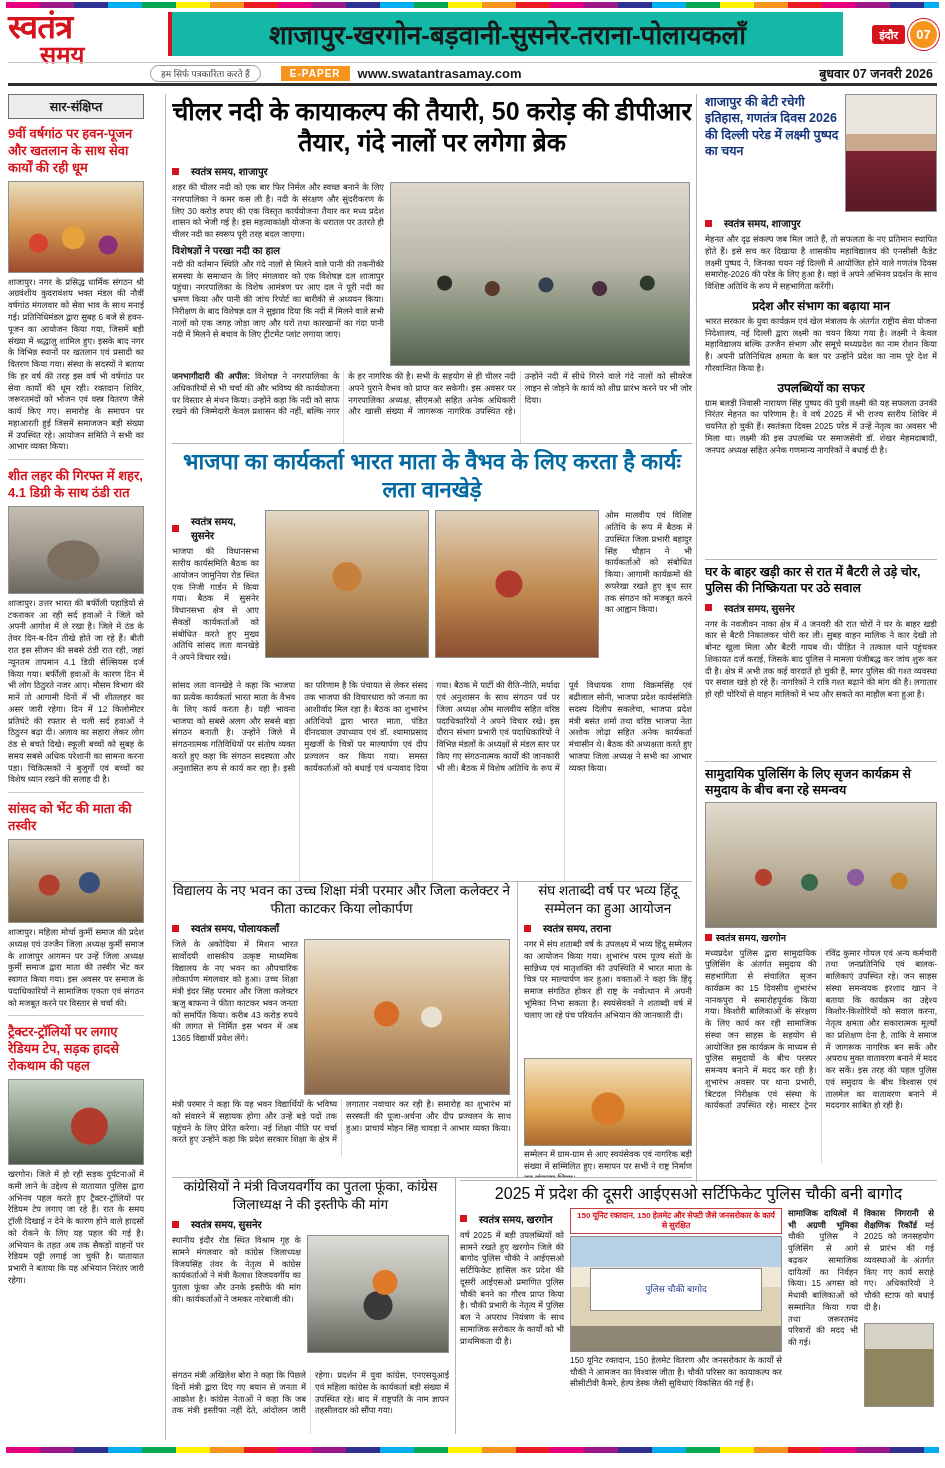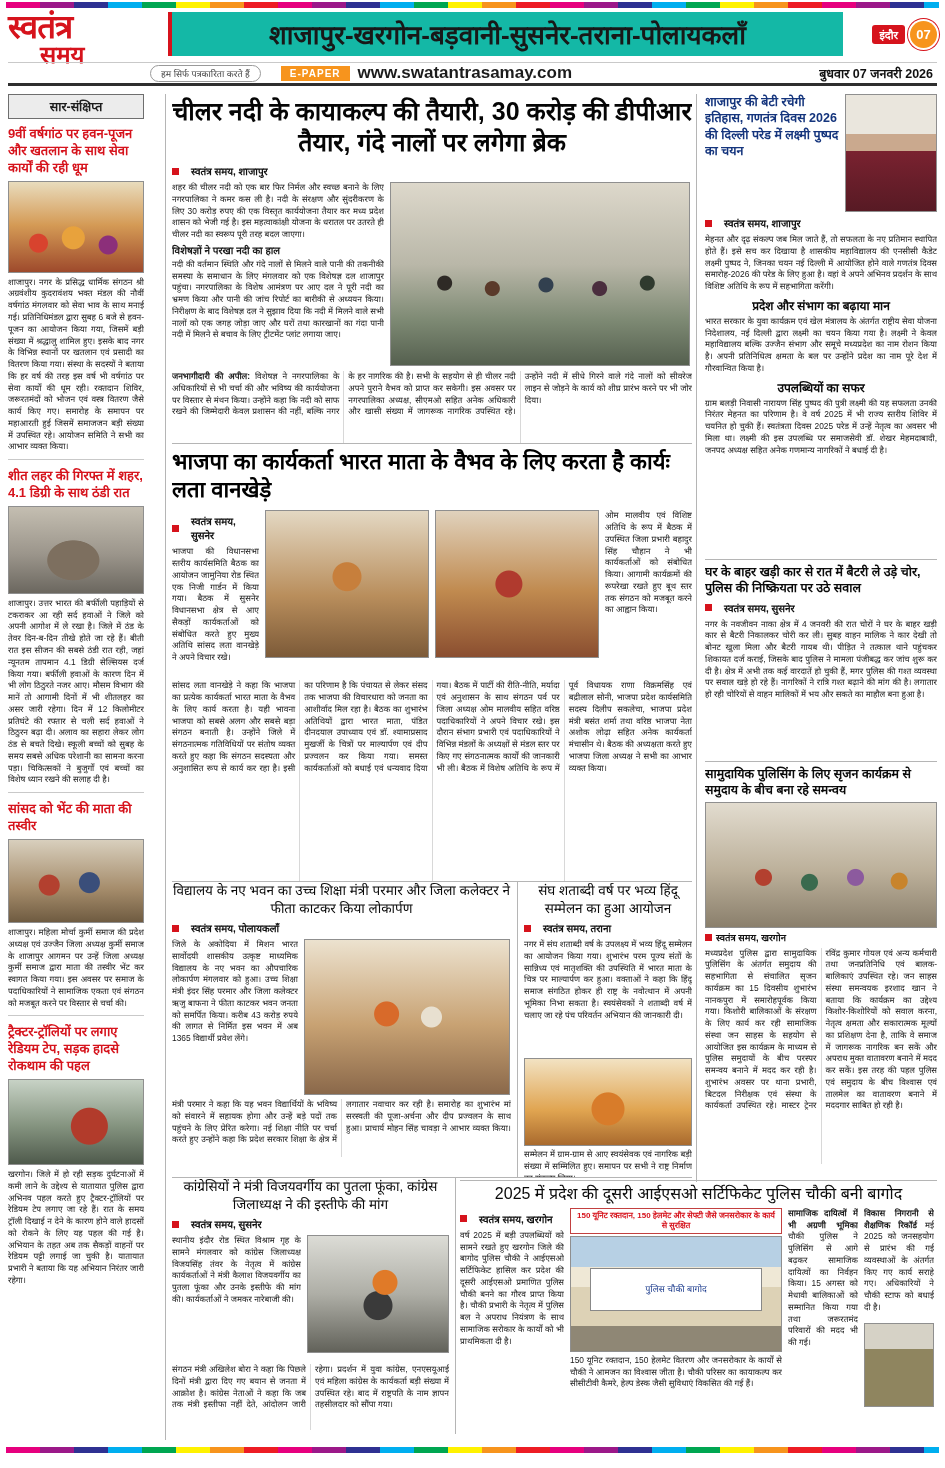--- a/index.html
+++ b/index.html
@@ -22,36 +22,36 @@
     font-size:26px;font-weight:bold;color:#181818;border-left:4px solid var(--accent-red,#d6131c)}
   .edition{width:84px;display:flex;align-items:center;justify-content:flex-end;gap:5px}
   .edition .name{background:var(--accent-red,#d6131c);color:#fff;font-size:11px;font-weight:bold;padding:2px 7px;border-radius:3px}
   .edition .page-no{width:27px;height:27px;border-radius:50%;background:var(--accent-orange,#f7941d);color:#fff;font-weight:bold;
     font-size:13px;display:flex;align-items:center;justify-content:center;box-shadow:0 0 0 2px #fff,0 0 0 3px var(--accent-red,#d6131c)}
 
   .subband{position:absolute;top:62px;left:8px;width:929px;height:24px;display:flex;align-items:center;
     border-top:1px solid #c9c9c9;border-bottom:3px solid #2f2f2f;padding:0 4px}
   .tagline{border:1px solid #9a9a9a;border-radius:10px;font-size:9px;padding:1px 10px;color:#444;margin-left:138px;white-space:nowrap}
   .epaper{background:var(--accent-orange,#f7941d);color:#fff;font-weight:bold;font-size:10px;padding:2px 9px;margin-left:20px;letter-spacing:1px}
-  .website{font-size:17px;font-weight:bold;color:#1c1c1c;margin-left:8px}
+  .website{font-size:13px;font-weight:bold;color:#1c1c1c;margin-left:8px}
   .dateline{margin-left:auto;font-size:12.5px;font-weight:bold;color:#111}
 
   
   .txt,.txt p,.sb-body{font-size:8.4px;line-height:1.4;text-align:justify;color:#1b1b1b;overflow:hidden}
   .cols2,.cols3,.cols4{font-size:8.4px;line-height:1.4;text-align:justify;color:#1b1b1b;overflow:hidden;column-gap:9px;column-rule:1px solid #d8d8d8}
   .cols2{columns:2}.cols3{columns:3}.cols4{columns:4}
   .b{font-weight:bold}
   .byline{display:flex;align-items:center;gap:12px;font-size:10px;font-weight:bold;color:#111;margin:4px 0 4px}
   .caption{display:flex;align-items:center;gap:4px;font-size:9.5px;font-weight:bold;color:#111;margin:3px 0 4px}
   .sq{width:7px;height:7px;background:var(--accent-red,#d6131c);display:inline-block;flex:none}
   .row{display:flex;gap:6px}
 
   
   .hl-xl{font-size:25px;line-height:1.22;font-weight:bold;text-align:center;color:#050505;padding:2px 0 3px}
-  .hl-lg{font-size:22px;line-height:1.28;font-weight:bold;text-align:left;color:#000000;padding:4px 0 2px}
+  .hl-lg{font-size:22px;line-height:1.28;font-weight:bold;text-align:center;color:#0369a1;padding:4px 0 2px}
   .hl-md{font-size:13.5px;line-height:1.3;font-weight:normal;text-align:center;color:#0a0a0a;margin-bottom:2px}
   .hl-sm{font-size:12.5px;line-height:1.3;font-weight:bold;color:#0a0a0a}
   .hl-blue{color:var(--headline-blue,#15357d);text-align:left}
   .subhd{font-size:12px;font-weight:bold;text-align:center;color:#0a0a0a;margin:4px 0 2px}
 
   
   .photo{position:relative;overflow:hidden;background:#cfcabe;border:1px solid #8f8f8f;flex:none}
   .ph-crowd{background:radial-gradient(circle at 22% 68%,#d8432e 0 9px,transparent 10px),radial-gradient(circle at 48% 62%,#e8a23c 0 11px,transparent 12px),radial-gradient(circle at 74% 70%,#8c2f7a 0 9px,transparent 10px),linear-gradient(180deg,#e9dcbd,#d49a55 48%,#9e4a2c)}
   .ph-cow{background:radial-gradient(ellipse at 48% 62%,#7d6f5f 0 26%,transparent 27%),linear-gradient(180deg,#c4beb1,#9b958b 55%,#6b675f)}
   .ph-group{background:radial-gradient(circle at 30% 55%,#b3402f 0 10px,transparent 11px),radial-gradient(circle at 60% 52%,#3a4e7a 0 10px,transparent 11px),linear-gradient(180deg,#d8cfbd,#a58c6b 60%,#6f5b41)}
@@ -141,21 +141,21 @@
     <article class="sb-art" style="border-bottom:none">
       <h2 class="sb-head">ट्रैक्टर-ट्रॉलियों पर लगाए रेडियम टेप, सड़क हादसे रोकथाम की पहल</h2>
       <div class="photo ph-tractor sb-photo" style="height:86px"></div>
       <p class="sb-body">खरगोन। जिले में हो रही सड़क दुर्घटनाओं में कमी लाने के उद्देश्य से यातायात पुलिस द्वारा अभिनव पहल करते हुए ट्रैक्टर-ट्रॉलियों पर रेडियम टेप लगाए जा रहे हैं। रात के समय ट्रॉली दिखाई न देने के कारण होने वाले हादसों को रोकने के लिए यह पहल की गई है। अभियान के तहत अब तक सैकड़ों वाहनों पर रेडियम पट्टी लगाई जा चुकी है। यातायात प्रभारी ने बताया कि यह अभियान निरंतर जारी रहेगा।</p>
     </article>
   </aside>
 
   <main id="center">
 
     <section class="art" style="height:350px">
-      <h1 class="hl-xl">चीलर नदी के कायाकल्प की तैयारी, 30 करोड़ की डीपीआर तैयार, गंदे नालों पर लगेगा ब्रेक</h1>
+      <h1 class="hl-xl">चीलर नदी के कायाकल्प की तैयारी, 50 करोड़ की डीपीआर तैयार, गंदे नालों पर लगेगा ब्रेक</h1>
       <div class="byline">
         <span class="sq"></span>
         <span>स्वतंत्र समय, शाजापुर</span>
       </div>
       <div class="row">
         <div class="txt" style="width:212px;height:184px">
           <p>शहर की चीलर नदी को एक बार फिर निर्मल और स्वच्छ बनाने के लिए नगरपालिका ने कमर कस ली है। नदी के संरक्षण और सुंदरीकरण के लिए 30 करोड़ रुपए की एक विस्तृत कार्ययोजना तैयार कर मध्य प्रदेश शासन को भेजी गई है। इस महत्वाकांक्षी योजना के धरातल पर उतरते ही चीलर नदी का स्वरूप पूरी तरह बदल जाएगा।</p>
           <p class="b" style="margin:3px 0 1px;font-size:10px">विशेषज्ञों ने परखा नदी का हाल</p>
           <p>नदी की वर्तमान स्थिति और गंदे नालों से मिलने वाले पानी की तकनीकी समस्या के समाधान के लिए मंगलवार को एक विशेषज्ञ दल शाजापुर पहुंचा। नगरपालिका के विशेष आमंत्रण पर आए दल ने पूरी नदी का भ्रमण किया और पानी की जांच रिपोर्ट का बारीकी से अध्ययन किया। निरीक्षण के बाद विशेषज्ञ दल ने सुझाव दिया कि नदी में मिलने वाले सभी नालों को एक जगह जोड़ा जाए और घरों तथा कारखानों का गंदा पानी नदी में मिलने से बचाव के लिए ट्रीटमेंट प्लांट लगाया जाए।</p>
         </div>
@@ -213,21 +213,21 @@
     <section id="congress">
       <h2 class="hl-md">कांग्रेसियों ने मंत्री विजयवर्गीय का पुतला फूंका, कांग्रेस जिलाध्यक्ष ने की इस्तीफे की मांग</h2>
       <div class="byline">
         <span class="sq"></span>
         <span>स्वतंत्र समय, सुसनेर</span>
       </div>
       <div class="row">
         <p class="txt" style="flex:1;height:118px">स्थानीय इंदौर रोड स्थित विश्राम गृह के सामने मंगलवार को कांग्रेस जिलाध्यक्ष विजयसिंह तंवर के नेतृत्व में कांग्रेस कार्यकर्ताओं ने मंत्री कैलाश विजयवर्गीय का पुतला फूंका और उनके इस्तीफे की मांग की। कार्यकर्ताओं ने जमकर नारेबाजी की।</p>
         <div class="photo ph-protest" style="width:142px;height:118px"></div>
       </div>
-      <div class="cols2" style="height:66px;margin-top:11px">संगठन मंत्री अखिलेश बोरा ने कहा कि पिछले दिनों मंत्री द्वारा दिए गए बयान से जनता में आक्रोश है। कांग्रेस नेताओं ने कहा कि जब तक मंत्री इस्तीफा नहीं देते, आंदोलन जारी रहेगा। प्रदर्शन में युवा कांग्रेस, एनएसयूआई एवं महिला कांग्रेस के कार्यकर्ता बड़ी संख्या में उपस्थित रहे। बाद में राष्ट्रपति के नाम ज्ञापन तहसीलदार को सौंपा गया।</div>
+      <div class="cols2" style="height:66px;margin-top:17px">संगठन मंत्री अखिलेश बोरा ने कहा कि पिछले दिनों मंत्री द्वारा दिए गए बयान से जनता में आक्रोश है। कांग्रेस नेताओं ने कहा कि जब तक मंत्री इस्तीफा नहीं देते, आंदोलन जारी रहेगा। प्रदर्शन में युवा कांग्रेस, एनएसयूआई एवं महिला कांग्रेस के कार्यकर्ता बड़ी संख्या में उपस्थित रहे। बाद में राष्ट्रपति के नाम ज्ञापन तहसीलदार को सौंपा गया।</div>
     </section>
   </main>
 
   <aside id="right-col">
 
     <section style="height:466px">
       <div class="row">
         <h2 class="hl-sm hl-blue" style="flex:1">शाजापुर की बेटी रचेगी इतिहास, गणतंत्र दिवस 2026 की दिल्ली परेड में लक्ष्मी पुष्पद का चयन</h2>
         <div class="photo ph-girl" style="width:92px;height:118px"></div>
       </div>

